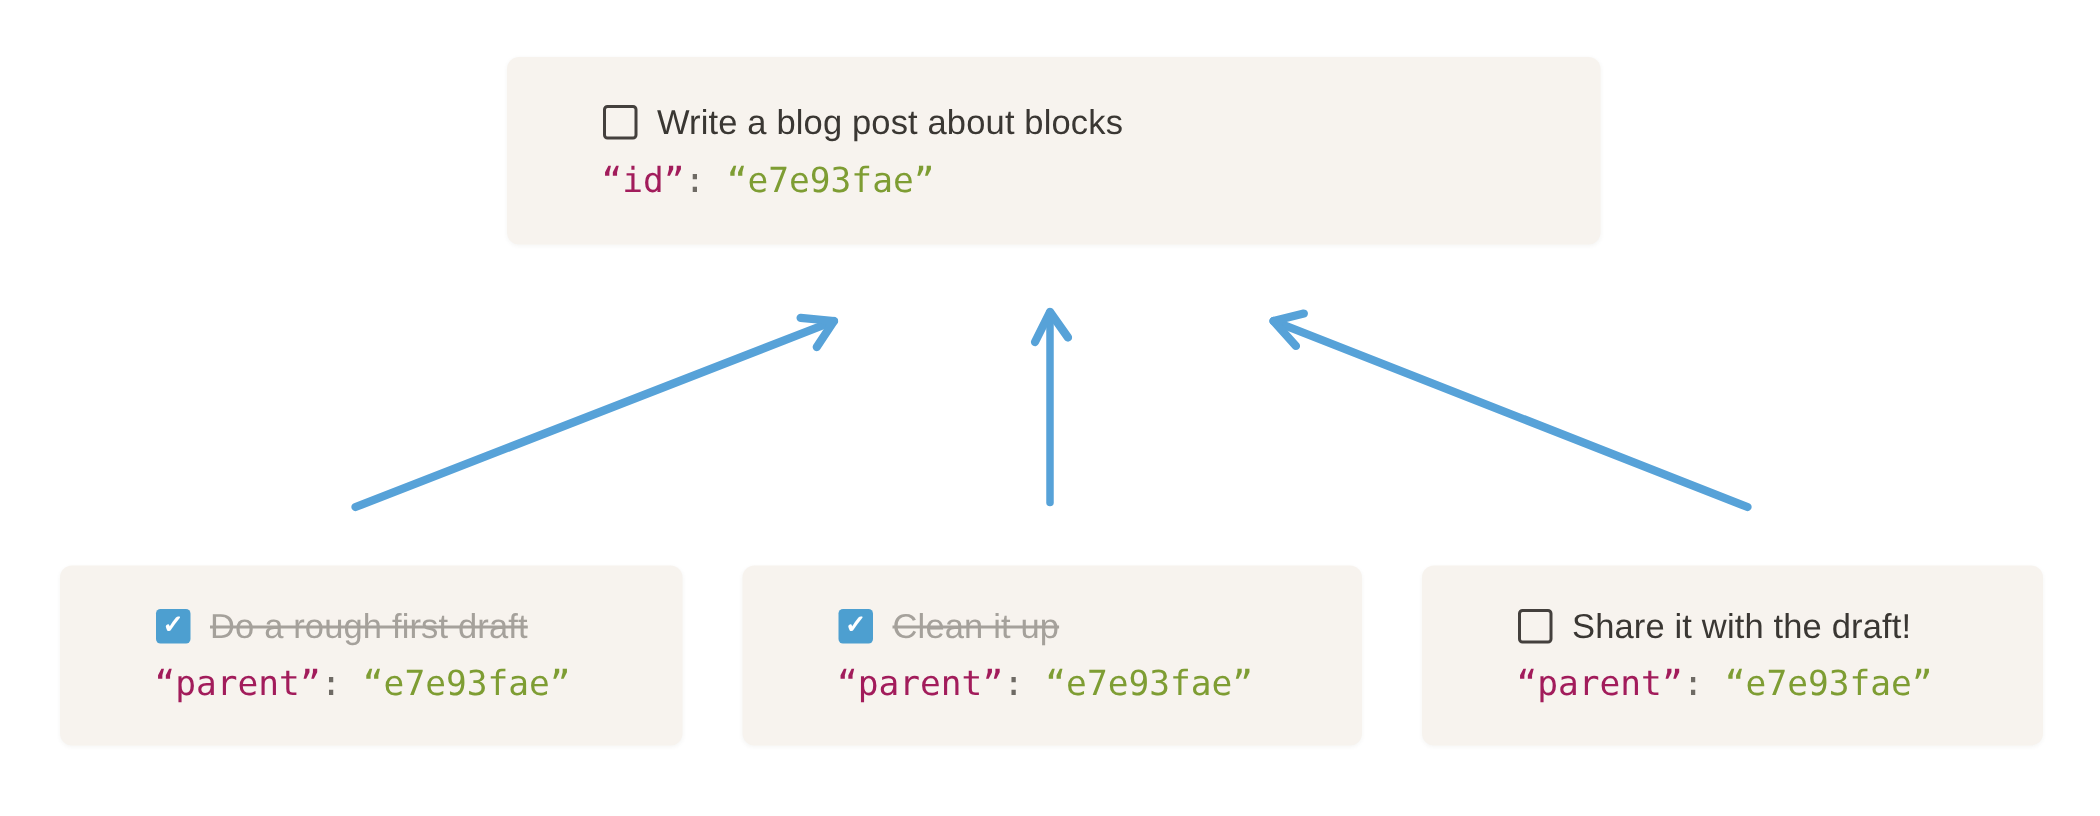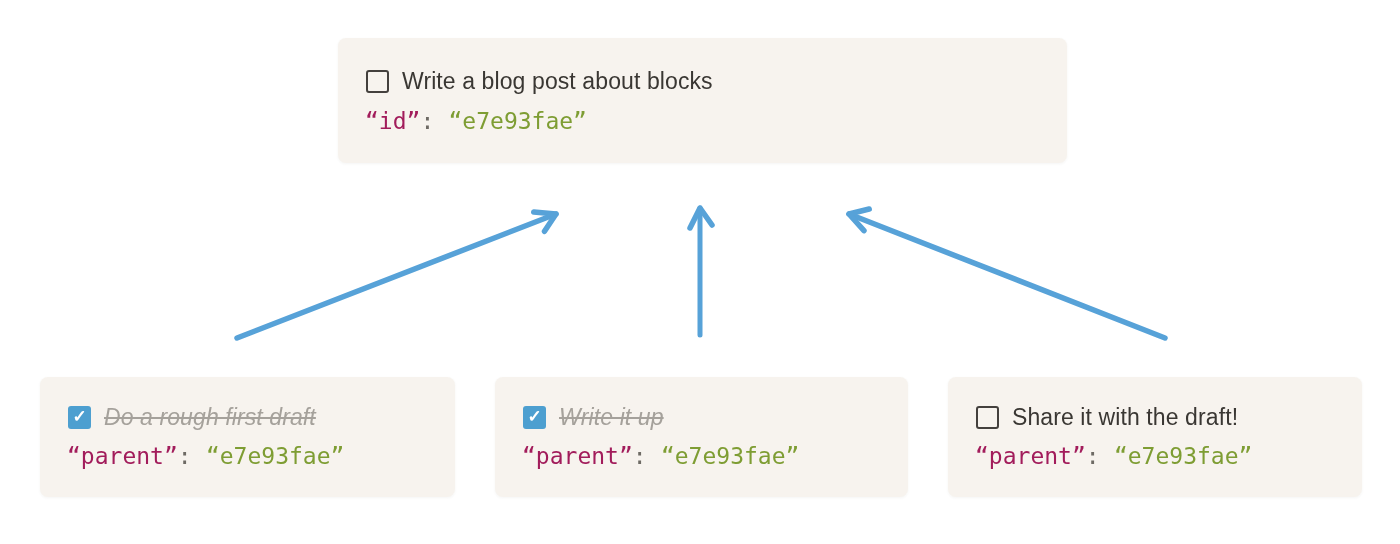--- a/index.html
+++ b/index.html
@@ -33,20 +33,21 @@
     left: 0; top: 0;
     width: 1400px;
     height: 544px;
     pointer-events: none;
   }
   .card {
     position: absolute;
     background: var(--card-bg);
     border-radius: 8px;
     box-shadow: 0 1px 3px rgba(60,50,40,0.05);
+    padding-left: 36px;
   }
   .card-parent { left: 338px; top: 38px;  width: 729px; height: 125px; }
   .card-child-1 { left: 40px;  top: 377px; width: 415px; height: 120px; }
   .card-child-2 { left: 495px; top: 377px; width: 413px; height: 120px; }
   .card-child-3 { left: 948px; top: 377px; width: 414px; height: 120px; }
 
   .todo-row {
     display: flex;
     align-items: center;
     gap: 13px;
@@ -82,21 +83,20 @@
   .todo-title {
     font-size: 23px;
     color: var(--task-text);
     letter-spacing: 0.1px;
     white-space: nowrap;
   }
   .todo-title.done {
     color: var(--task-done-text);
     text-decoration: line-through;
     text-decoration-thickness: 2px;
-    font-style: italic;
   }
   .code-row {
     margin: 13px 24px 0 27px;
     font-family: "DejaVu Sans Mono", monospace;
     font-size: 23px;
     white-space: nowrap;
   }
   .card-child-1 .code-row, .card-child-2 .code-row, .card-child-3 .code-row {
     margin-top: 12px;
   }
@@ -141,21 +141,21 @@
     <div class="code-row">
       <span class="code-key">“parent”</span><span class="code-punct">:</span><span class="code-space"></span><span class="code-value">“e7e93fae”</span>
     </div>
   </div>
 
   <div class="card card-child-2">
     <div class="todo-row">
       <span class="checkbox checked">
         <span class="check-glyph">✓</span>
       </span>
-      <span class="todo-title done">Write it up</span>
+      <span class="todo-title done">Clean it up</span>
     </div>
     <div class="code-row">
       <span class="code-key">“parent”</span><span class="code-punct">:</span><span class="code-space"></span><span class="code-value">“e7e93fae”</span>
     </div>
   </div>
 
   <div class="card card-child-3">
     <div class="todo-row">
       <span class="checkbox unchecked"></span>
       <span class="todo-title">Share it with the draft!</span>

